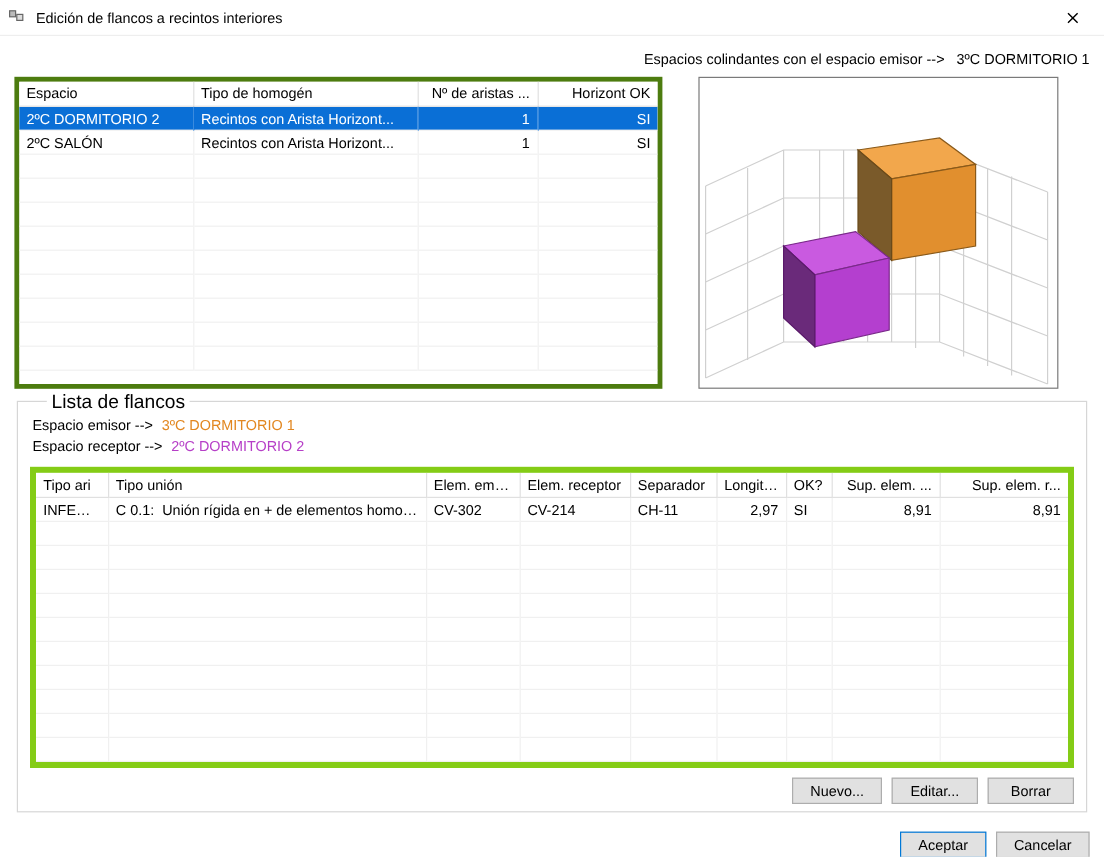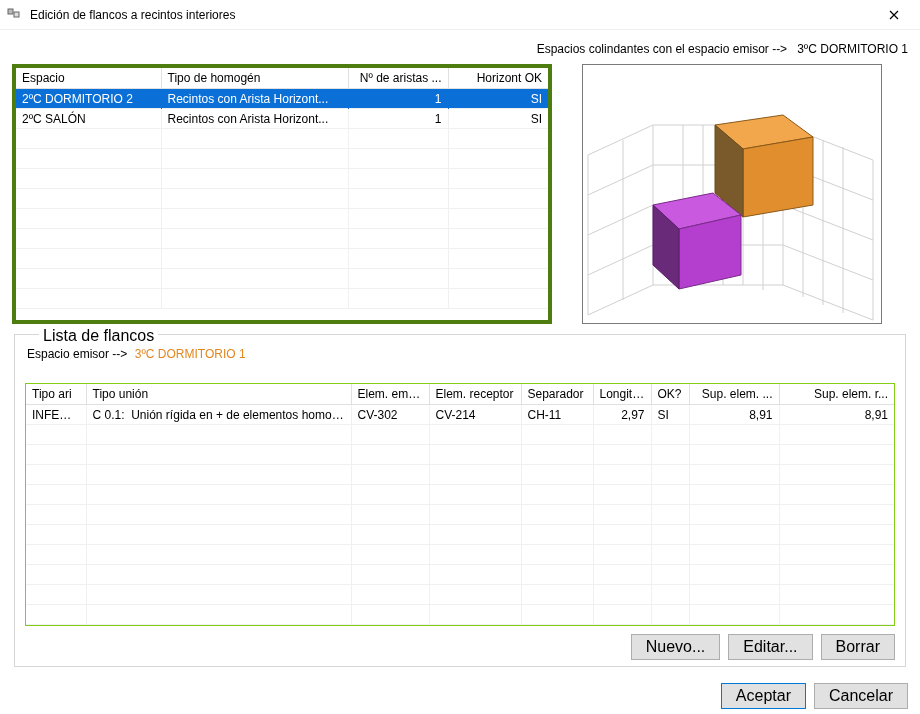--- a/index.html
+++ b/index.html
@@ -101,25 +101,25 @@
   .groupbox-label {
     position: absolute;
     top: -8px; left: 24px;
     background: #fff;
     padding: 0 4px;
     font-size: 16px;
   }
   .emitter, .receptor { margin: 2px 2px; font-size: 12px; }
   .emitter .val { color: #e28720; margin-left: 4px; }
   .receptor .val { color: #b63fc7; margin-left: 4px; }
-  .flancos-table { margin-top: 20px; border: 1px solid #84cc16; flex: 1; }
+  .flancos-table { margin-top: 8px; border: 5px solid #84cc16; flex: 1; }
   .btn-row { display: flex; justify-content: flex-end; gap: 8px; padding-top: 8px; }
   button {
     font-family: inherit;
-    font-size: 16px;
+    font-size: 12px;
     padding: 3px 14px;
     min-width: 72px;
     background: #e1e1e1;
     border: 1px solid #adadad;
     cursor: default;
   }
   button.primary { border: 1px solid #0078d7; background: #e1e1e1; }
   .footer {
     border-top: 0;
     display: flex;
@@ -269,20 +269,24 @@
     </div>
   </div>
 
   <fieldset class="groupbox">
     <span class="groupbox-label">Lista de flancos</span>
 
     <div class="emitter">
       <span>Espacio emisor --&gt;</span>
       <span class="val">3ºC DORMITORIO 1</span>
     </div>
+    <div class="receptor">
+      <span>Espacio receptor --&gt;</span>
+      <span class="val">2ºC DORMITORIO 2</span>
+    </div>
 
     <div class="table-container flancos-table">
       <table>
         <colgroup>
           <col style="width:60px">
             <col style="width:265px">
             <col style="width:78px">
             <col style="width:92px">
           <col style="width:72px">
             <col style="width:58px">

